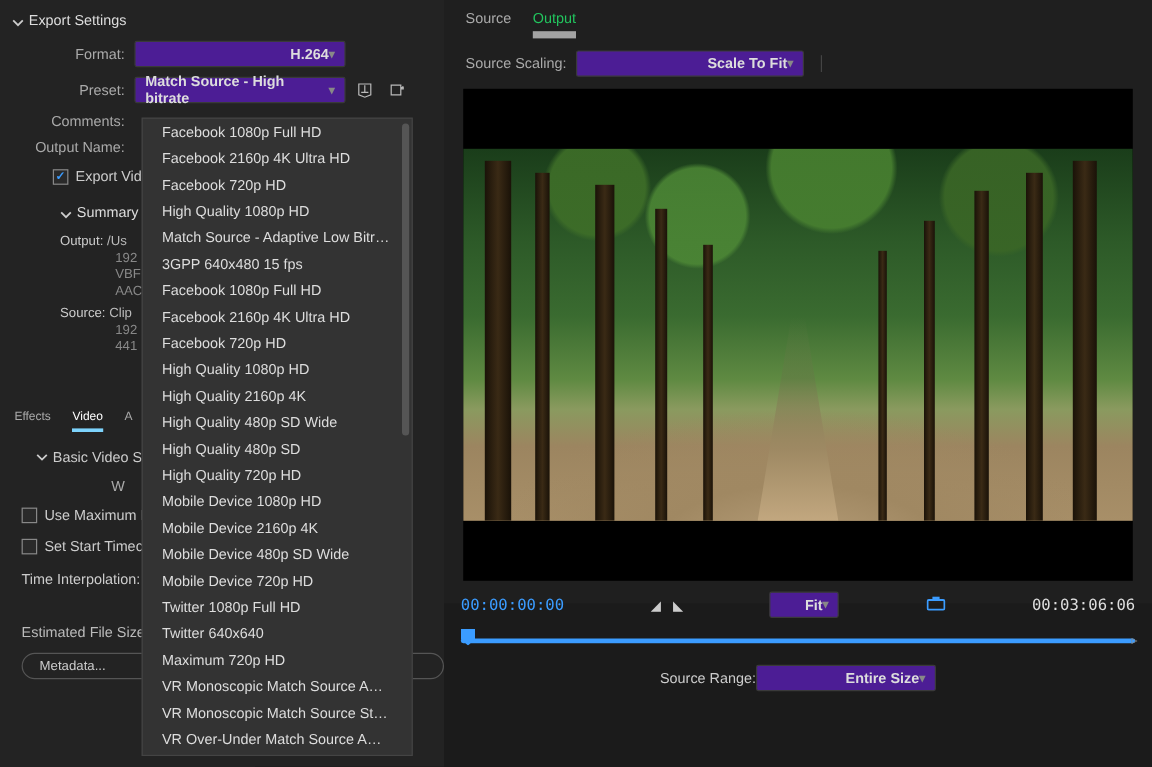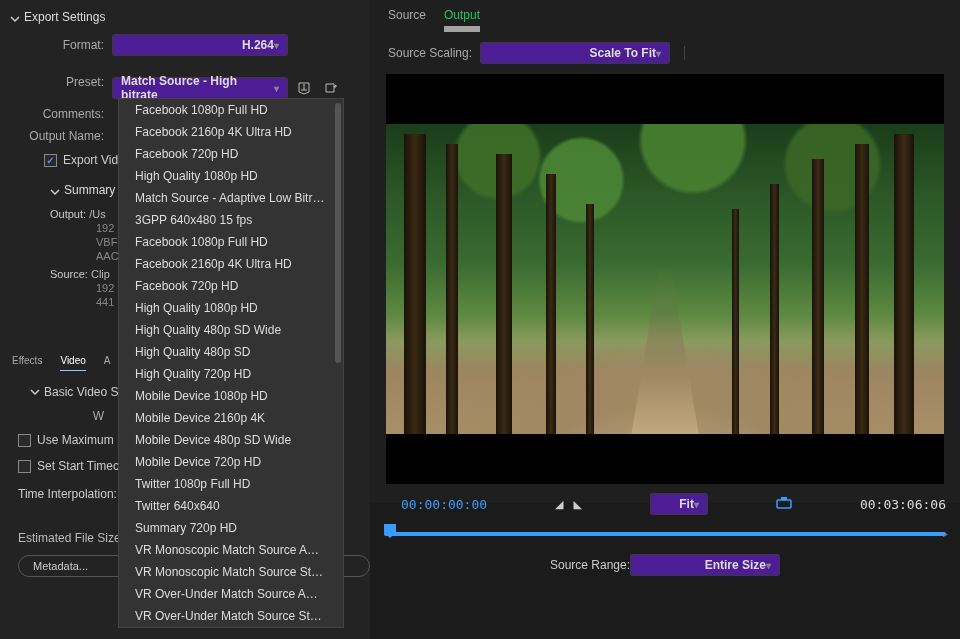--- a/index.html
+++ b/index.html
@@ -9,33 +9,33 @@
 
 
 .section-header { display: flex; align-items: flex-end; padding: 10px 12px 6px 10px; gap: 6px; }
 .chevron { display: inline-block; width: 8px; cursor: pointer; }
 .section-title { font-size: 12px; color: #ddd; }
 .form-row { display: flex; align-items: center; padding: 4px 0; }
 .form-label { width: 112px; text-align: right; padding-right: 8px; color: #aaa; font-size: 12px; }
 .select { background: #4c1d95; border: 1px solid #3a3a3a; color: #ddd; height: 22px; display: flex; align-items: center; justify-content: flex-end; padding: 0 8px; border-radius: 2px; cursor: pointer; font-size: 12px; font-weight: bold; }
 .select .caret { font-size: 10px; color: #888; }
 .format-select { width: 176px; }
-.preset-row { display: flex; align-items: center; gap: 6px; margin-top: 13px; }
+.preset-row { display: flex; align-items: center; gap: 6px; }
 .preset-select { width: 176px; }
 .icon-btn { width: 20px; height: 20px; display: flex; align-items: center; justify-content: center; cursor: pointer; color: #aaa; }
 .checkbox-row { display: flex; align-items: center; gap: 6px; padding: 6px 0 6px 44px; }
 .checkbox { width: 13px; height: 13px; border: 1px solid #888; background: #2a2a2a; display: flex; align-items: center; justify-content: center; font-size: 10px; cursor: pointer; }
 .checkbox.checked::after { content: "✓"; color: #3b9cff; font-weight: bold; }
 .summary { padding: 4px 0 4px 50px; }
 .summary-line { padding: 1px 0; color: #bbb; font-size: 11px; }
 .summary-sub { padding-left: 46px; color: #888; }
 .summary-label { color: #ccc; }
 .subtabs { display: flex; gap: 18px; padding: 12px 12px 0 12px; border-bottom: none; margin-top: 30px; }
 .subtab { color: #aaa; padding-bottom: 4px; cursor: pointer; font-size: 10px; }
-.subtab.active { color: #fff; border-bottom: 1px solid #7dd3fc; }
+.subtab.active { color: #fff; border-bottom: 3px solid #7dd3fc; }
 .basic-section { padding: 14px 12px 6px 30px; display: flex; align-items: center; gap: 6px; }
 .check-line { display: flex; align-items: center; gap: 6px; padding: 6px 0 6px 18px; }
 .check-box { width: 13px; height: 13px; border: 1px solid #888; background: #2a2a2a; cursor: pointer; }
 .interp-row { display: flex; align-items: center; gap: 8px; padding: 8px 0 8px 18px; }
 .est-row { padding: 22px 0 10px 18px; color: #bbb; }
 .meta-btn { margin: 0 0 10px 18px; border: 1px solid #555; border-radius: 12px; padding: 4px 14px; color: #ccc; background: transparent; cursor: pointer; font-size: 11px; display: inline-block; }
 
 
 .preset-dropdown { position: absolute; left: 118px; top: 98px; width: 226px; background: #333; border: 1px solid #444; z-index: 100; max-height: 532px; overflow: hidden; }
 .preset-dropdown .item { padding: 4px 16px; color: #ddd; font-size: 12px; cursor: pointer; white-space: nowrap; overflow: hidden; text-overflow: ellipsis; }
@@ -53,21 +53,21 @@
 .preview-box { width: 558px; height: 410px; background: #000; display: flex; align-items: center; justify-content: center; overflow: hidden; }
 .preview-inner { width: 558px; height: 310px; background: linear-gradient(to bottom, #1a3d1a 0%, #2d5a28 25%, #3a6b30 45%, #5f8a42 62%, #8a9a5f 70%, #9c8560 80%, #a88f68 100%); position: relative; overflow: hidden; }
 .preview-inner::before { content:""; position:absolute; left:0; right:0; bottom:0; height:120px; background: radial-gradient(ellipse 400px 180px at 50% 120%, #b89f7a 0%, #a08862 30%, transparent 65%); }
 .preview-inner::after { content:""; position:absolute; left:50%; bottom:0; width:280px; height:170px; transform:translateX(-50%); background: linear-gradient(to top, #c2a77f 0%, #9e8963 35%, rgba(100,120,70,.5) 70%, transparent 100%); clip-path: polygon(38% 100%, 62% 100%, 52% 0%, 48% 0%); }
 .tree { position:absolute; bottom:0; width:14px; background: linear-gradient(to right, #1a1208 0%, #3a2a15 50%, #1a1208 100%); }
 .tree.t1{left:18px;height:300px;width:22px;} .tree.t2{left:60px;height:290px;width:12px;} .tree.t3{left:110px;height:280px;width:16px;} .tree.t4{left:160px;height:260px;width:10px;} .tree.t5{left:200px;height:230px;width:8px;}
 .tree.t6{right:30px;height:300px;width:20px;} .tree.t7{right:75px;height:290px;width:14px;} .tree.t8{right:120px;height:275px;width:12px;} .tree.t9{right:165px;height:250px;width:9px;} .tree.t10{right:205px;height:225px;width:7px;}
 .foliage { position:absolute; top:0; left:0; right:0; height:160px; background: radial-gradient(circle at 20% 20%, rgba(62,110,40,.9) 0 40px, transparent 45px), radial-gradient(circle at 55% 10%, rgba(72,128,48,.9) 0 50px, transparent 55px), radial-gradient(circle at 80% 25%, rgba(58,102,38,.9) 0 45px, transparent 50px), radial-gradient(circle at 35% 35%, rgba(80,140,55,.8) 0 40px, transparent 44px); }
 
 .transport { padding: 8px 14px 0 14px; }
-.transport-row { display: flex; align-items: center; justify-content: space-between; height: 24px; margin-left: 17px; }
+.transport-row { display: flex; align-items: center; justify-content: space-between; height: 24px; }
 .tc { color: #3b9cff; font-size: 13px; font-family: monospace; cursor: text; }
 .tc.end { color: #ddd; }
 .tc-controls { display: flex; gap: 10px; align-items: center; }
 .tri { cursor: pointer; color: #ccc; font-size: 11px; }
 .fit-select { width: 58px; }
 .bracket-icon { font-size: 14px; color: #3b9cff; cursor: pointer; }
 .timeline { position: relative; height: 22px; margin: 6px 0 4px 0; }
 .timeline-track { position: absolute; left: 0; right: 0; top: 10px; height: 4px; background: #3b9cff; border-radius: 2px; }
 .timeline-playhead { position: absolute; left: 0; top: 2px; width: 12px; height: 14px; background: #3b9cff; clip-path: polygon(0 0, 100% 0, 100% 60%, 50% 100%, 0 60%); cursor: grab; }
 .timeline-end { position: absolute; right: -2px; top: 6px; color: #888; font-size: 10px; }
@@ -199,30 +199,31 @@
   <div class="item">Facebook 1080p Full HD</div>
       <div class="item">Facebook 2160p 4K Ultra HD</div>
       <div class="item">Facebook 720p HD</div>
       <div class="item">High Quality 1080p HD</div>
       <div class="item">Match Source - Adaptive Low Bitrate</div>
       <div class="item">3GPP 640x480 15 fps</div>
       <div class="item">Facebook 1080p Full HD</div>
       <div class="item">Facebook 2160p 4K Ultra HD</div>
       <div class="item">Facebook 720p HD</div>
       <div class="item">High Quality 1080p HD</div>
+      <div class="item">High Quality 2160p 4K</div>
       <div class="item">High Quality 480p SD Wide</div>
       <div class="item">High Quality 480p SD</div>
       <div class="item">High Quality 720p HD</div>
       <div class="item">Mobile Device 1080p HD</div>
       <div class="item">Mobile Device 2160p 4K</div>
       <div class="item">Mobile Device 480p SD Wide</div>
       <div class="item">Mobile Device 720p HD</div>
       <div class="item">Twitter 1080p Full HD</div>
       <div class="item">Twitter 640x640</div>
-      <div class="item">Summary 720p HD</div>
+      <div class="item">Maximum 720p HD</div>
       <div class="item">VR Monoscopic Match Source Ambisonics</div>
       <div class="item">VR Monoscopic Match Source Stereo Audio</div>
       <div class="item">VR Over-Under Match Source Ambisonics</div>
       <div class="item">VR Over-Under Match Source Stereo Audio</div>
     </div>
 </div>
 
 <div class="right-panel">
   <div class="top-tabs">
     <div class="top-tab">Source</div>

